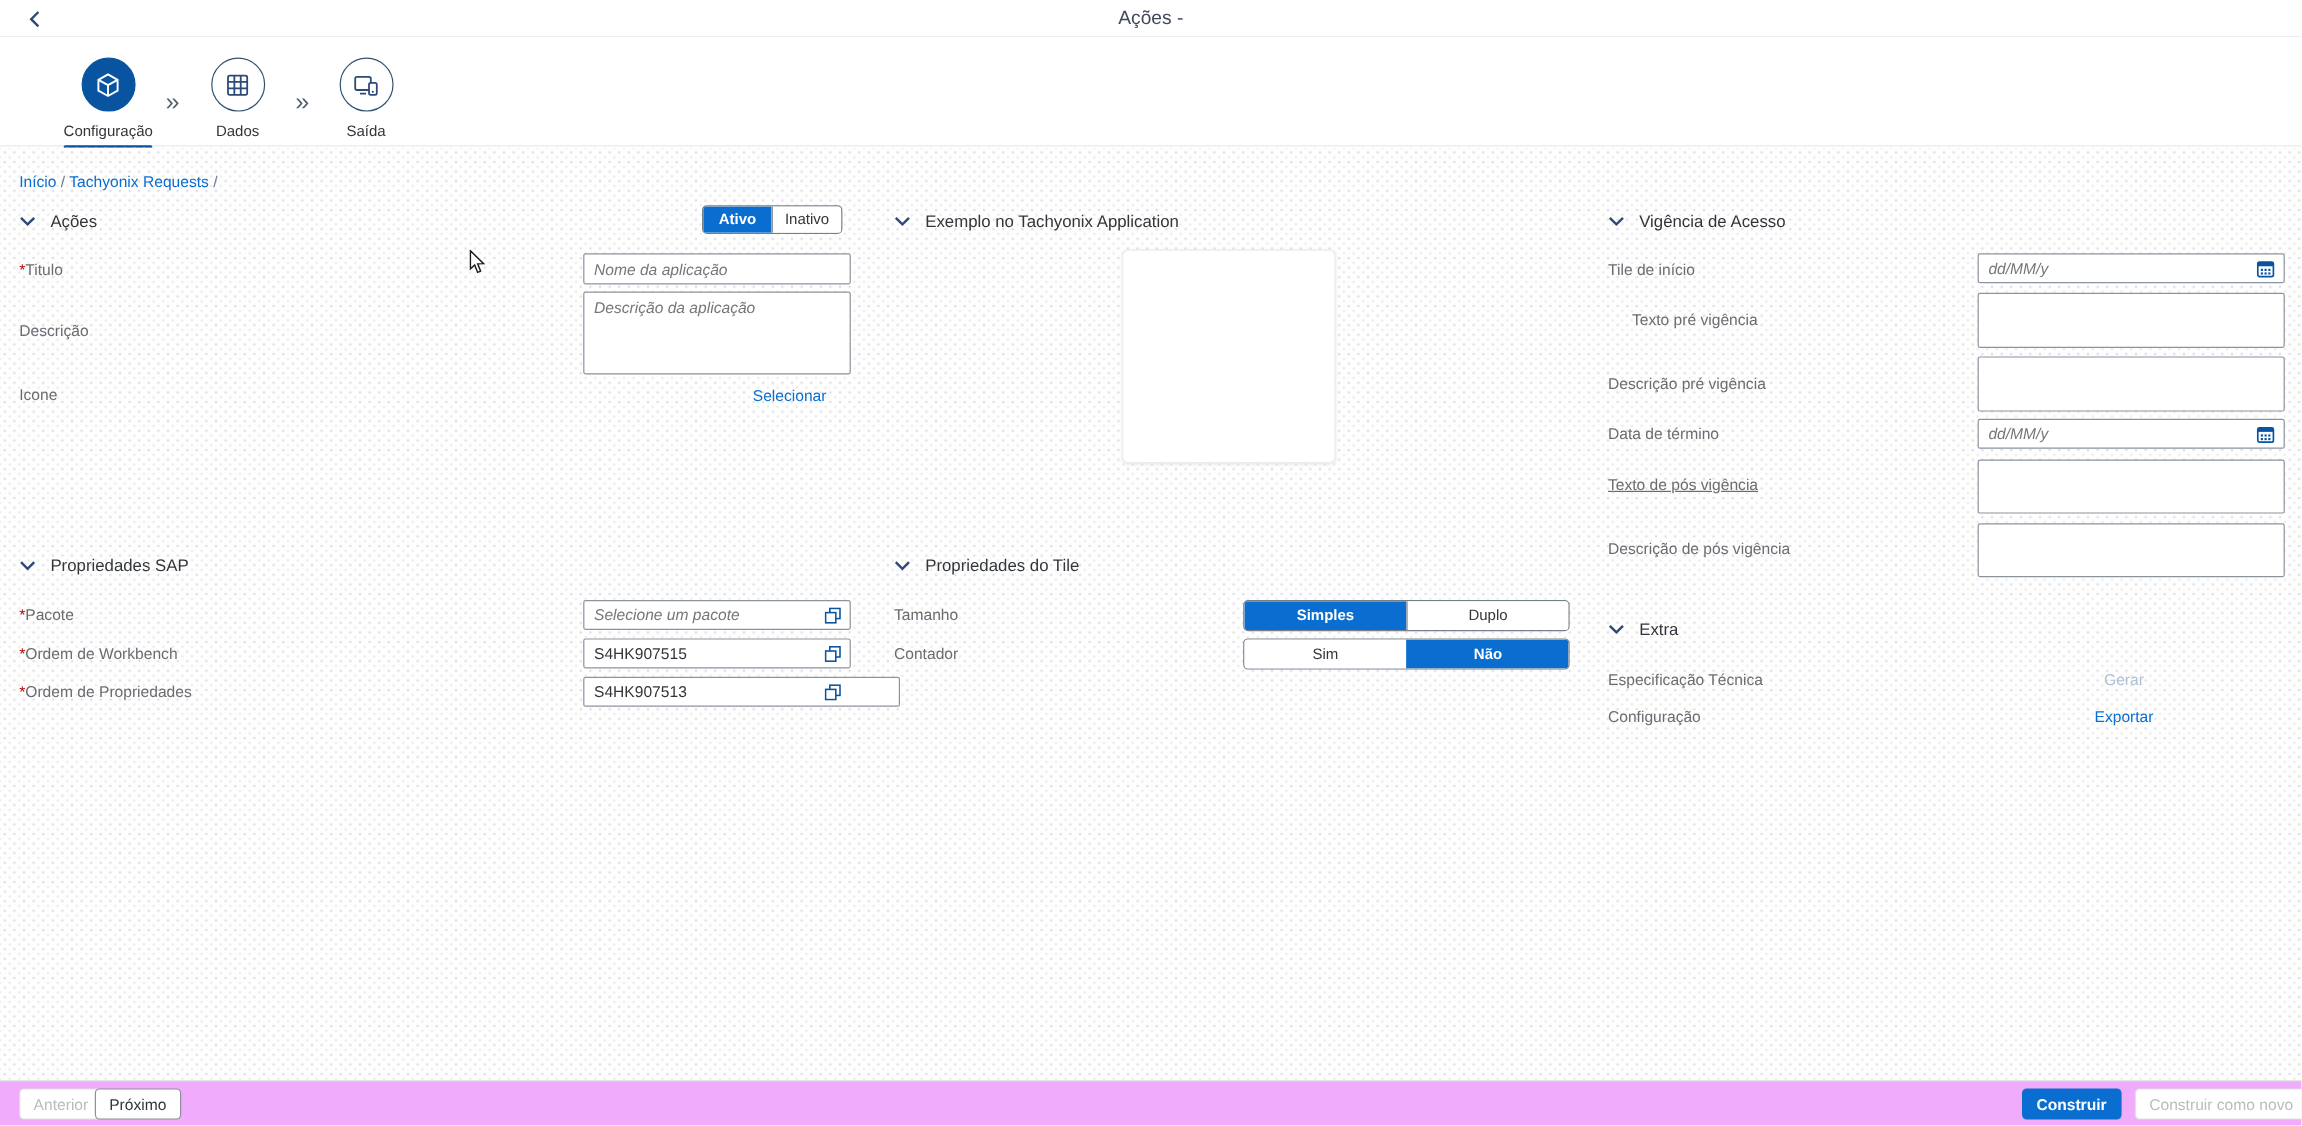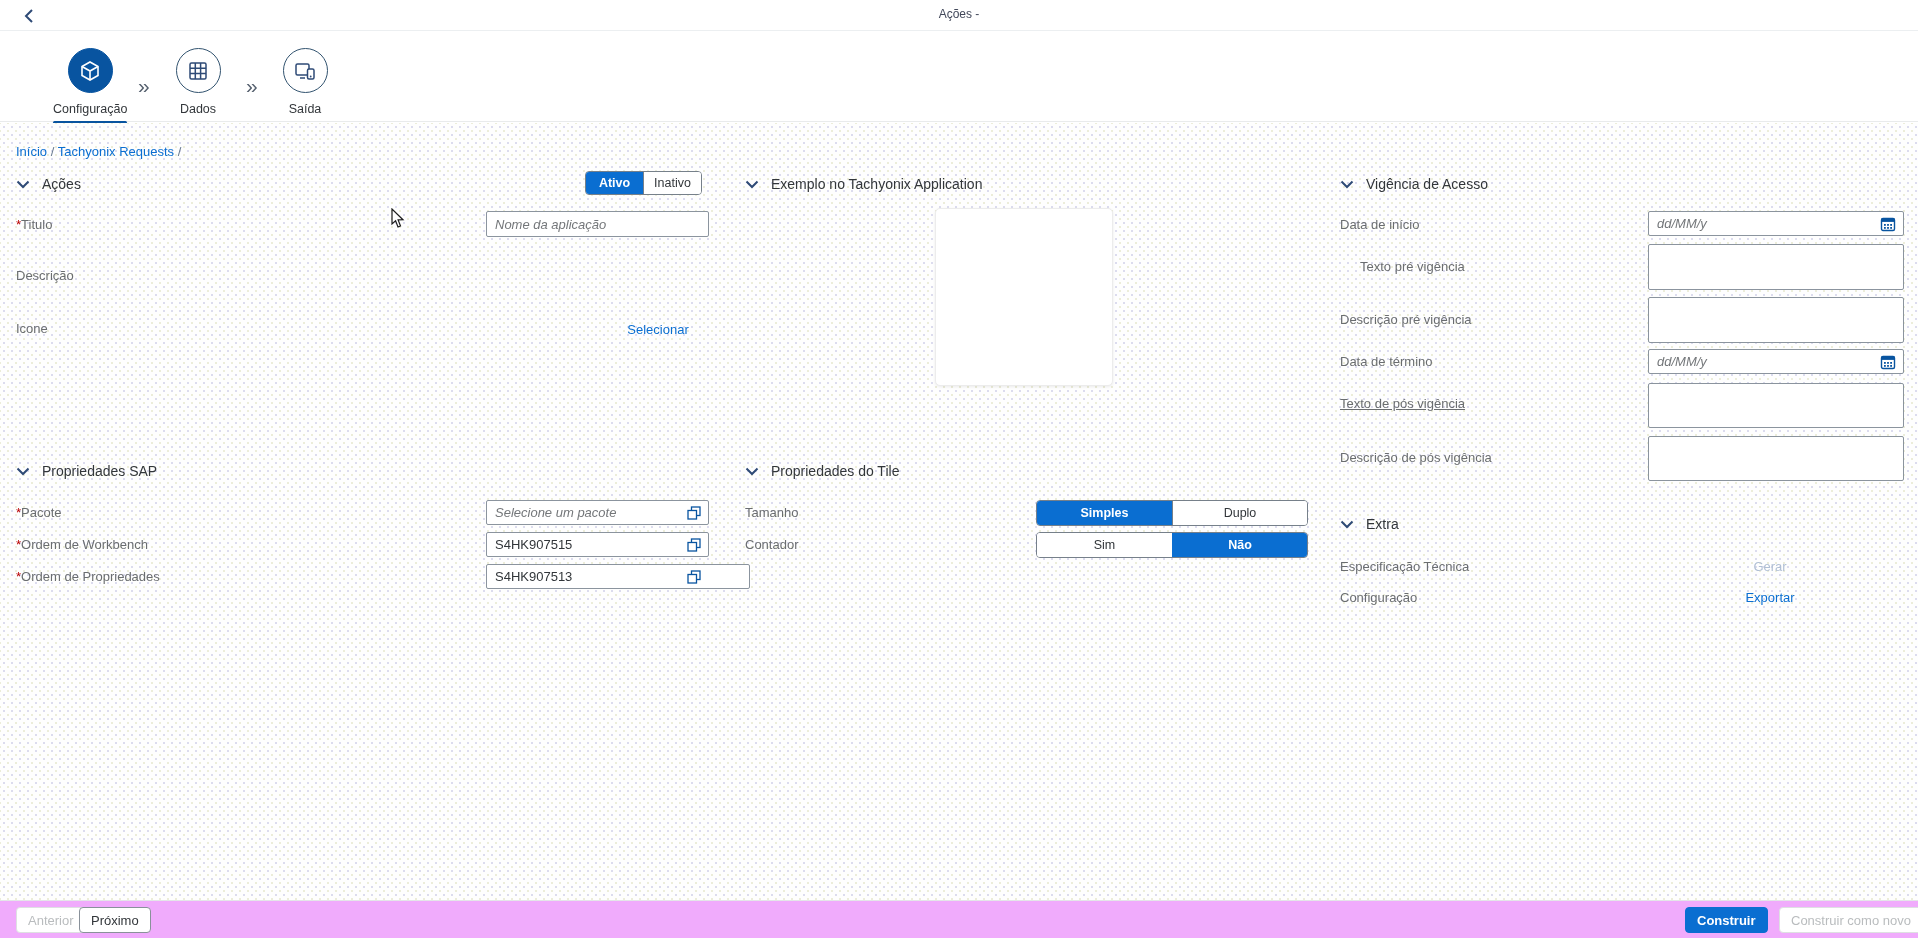--- a/index.html
+++ b/index.html
@@ -6,21 +6,21 @@
   html,body { width:1918px; height:938px; overflow:hidden; }
   body { font-family:"Liberation Sans", sans-serif; background:#fff; color:#32363a; }
   .page { position:relative; width:1918px; height:938px; }
 
   
   .shell-header { position:absolute; top:0; left:0; right:0; height:31px; background:#fff;
     border-bottom:1px solid #eceff1; }
   .back-btn { position:absolute; left:18px; top:5px; width:22px; height:22px; cursor:pointer;
     display:flex; align-items:center; justify-content:center; }
   .shell-title { position:absolute; left:0; right:0; top:7px; text-align:center;
-    font-size:12px; color:#42485a; }
+    font-size:16px; color:#42485a; }
 
   
   .wizard-bar { position:absolute; top:31px; left:0; right:0; height:91px; background:#fff;
     border-bottom:1px solid #e9ebec; }
   .step { position:absolute; top:17px; display:flex; flex-direction:column; align-items:center; cursor:pointer; }
   .step-circle { width:45px; height:45px; border-radius:50%; background:#fff;
     border:1px solid #32536f; display:flex; align-items:center; justify-content:center; }
   .step.active .step-circle { background:#0854a0; border-color:#0854a0; }
   .step-label { margin-top:9px; font-size:12.5px; color:#32363a; }
   .step-underline { height:3px; border-radius:2px; background:#0854a0; margin-top:5px;
@@ -152,40 +152,41 @@
 
   <div class="seg" style="left:585px; top:171px; height:24px;">
     <div class="seg-opt selected" style="width:57px;">Ativo</div>
     <div class="seg-opt" style="width:58px;">Inativo</div>
   </div>
 
   <div class="fld-label" style="left:16px; top:217px;"><span class="req">*</span><span>Titulo</span></div>
   <input class="txt-input" style="left: 486px; top: 211px; width: 223px; height: 26px;" placeholder="Nome da aplicação">
 
   <div class="fld-label" style="left:16px; top:268px;"><span>Descrição</span></div>
+  <textarea class="txt-area" style="left: 486px; top: 243px; width: 223px; height: 69px;" placeholder="Descrição da aplicação"></textarea>
 
   <div class="fld-label" style="left:16px; top:321px;"><span>Icone</span></div>
   <a class="link" style="left:620px; top:322px; width:76px;">Selecionar</a>
 
   <div class="section-header" style="left:745px; top:176px;">
     <svg width="14" height="9" viewBox="0 0 14 9">
       <polyline points="1.5,1.5 7,7 12.5,1.5" fill="none" stroke="#2e4a76" stroke-width="2"></polyline>
     </svg>
     <span class="section-title">Exemplo no Tachyonix Application</span>
   </div>
   <div class="tile-preview"></div>
 
   <div class="section-header" style="left:1340px; top:176px;">
     <svg width="14" height="9" viewBox="0 0 14 9">
       <polyline points="1.5,1.5 7,7 12.5,1.5" fill="none" stroke="#2e4a76" stroke-width="2"></polyline>
     </svg>
     <span class="section-title">Vigência de Acesso</span>
   </div>
 
-  <div class="fld-label" style="left:1340px; top:217px;"><span>Data de início</span></div>
+  <div class="fld-label" style="left:1340px; top:217px;"><span>Tile de início</span></div>
   <input class="txt-input with-icon" style="left: 1648px; top: 211px; width: 256px; height: 25px;" placeholder="dd/MM/y">
   <div class="field-icon" style="left:1876px; top:212px;">
     <svg width="16" height="16" viewBox="0 0 16 16">
       <rect x="1.5" y="2.5" width="13" height="12" rx="1.5" fill="none" stroke="#0854a0" stroke-width="1.4"></rect>
       <rect x="1.5" y="2.5" width="13" height="3.4" fill="#0854a0"></rect>
       <g fill="#0854a0">
           <rect x="4" y="8" width="1.8" height="1.8"></rect>
           <rect x="7.1" y="8" width="1.8" height="1.8"></rect>
           <rect x="10.2" y="8" width="1.8" height="1.8"></rect>
           <rect x="4" y="11" width="1.8" height="1.8"></rect>

